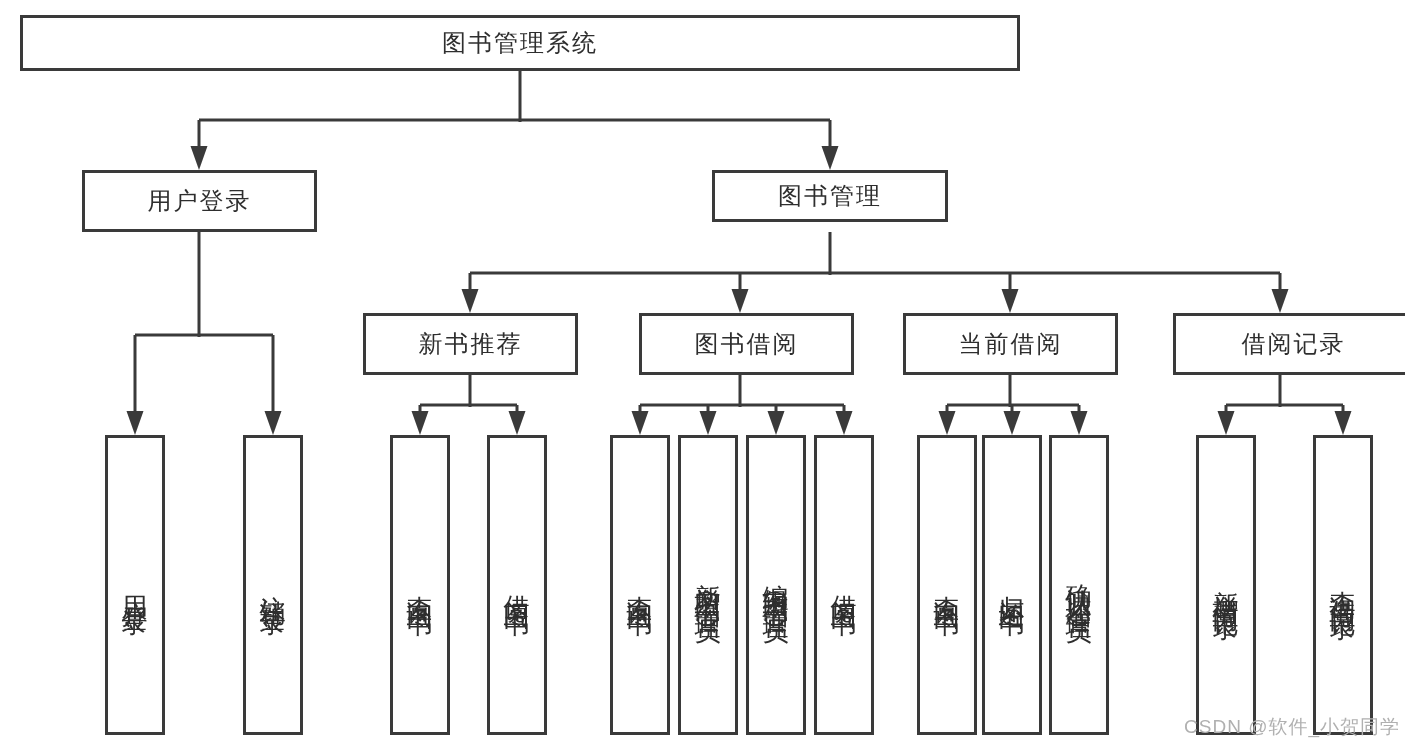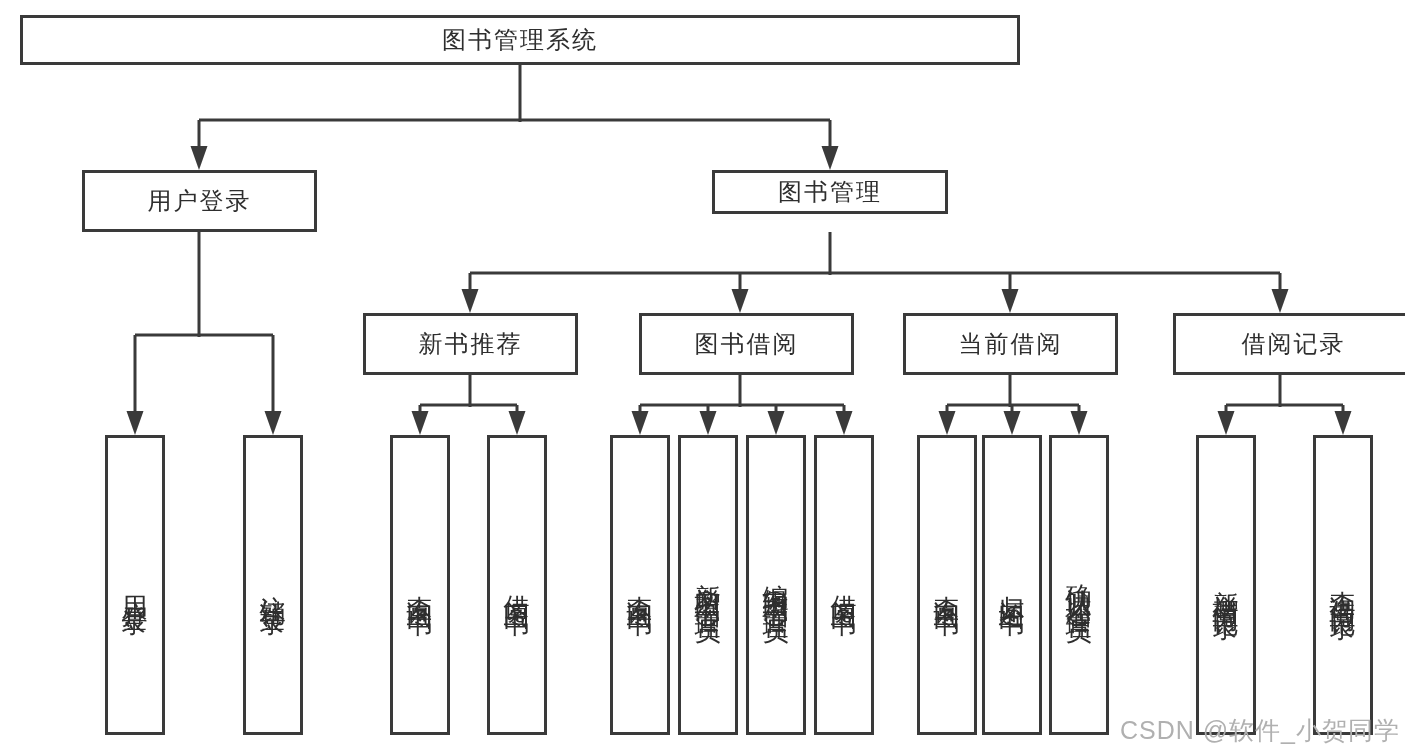--- a/index.html
+++ b/index.html
@@ -39,21 +39,21 @@
     text-orientation: mixed;
     font-size: 26px;
     letter-spacing: 5px;
     line-height: 1;
     white-space: nowrap;
   }
   .watermark {
     position: absolute;
     right: 5px;
     top: 714px;
-    font-size: 25px;
+    font-size: 19px;
     color: #b0b0b0;
     letter-spacing: 1px;
     z-index: 5;
     white-space: nowrap;
   }
 </style>
 </head>
 <body>
 
 <div class="stage">
@@ -83,28 +83,28 @@
       <polygon points="767.5,411 784.5,411 776,435"></polygon>
       <polygon points="835.5,411 852.5,411 844,435"></polygon>
       <polygon points="938.5,411 955.5,411 947,435"></polygon>
       <polygon points="1003.5,411 1020.5,411 1012,435"></polygon>
       <polygon points="1070.5,411 1087.5,411 1079,435"></polygon>
       <polygon points="1217.5,411 1234.5,411 1226,435"></polygon>
       <polygon points="1334.5,411 1351.5,411 1343,435"></polygon>
     </g>
   </svg>
 
-  <div class="node" style="left:20px; top:15px; width:1000px; height:50px;">
+  <div class="node" style="left:20px; top:15px; width:1000px; height:56px;">
     <span class="hlabel">图书管理系统</span>
   </div>
 
   <div class="node" style="left:82px; top:170px; width:235px; height:62px;">
     <span class="hlabel">用户登录</span>
   </div>
-  <div class="node" style="left:712px; top:170px; width:236px; height:44px;">
+  <div class="node" style="left:712px; top:170px; width:236px; height:52px;">
     <span class="hlabel">图书管理</span>
   </div>
 
   <div class="node" style="left:363px; top:313px; width:215px; height:62px;font-family:Liberation Serif, serif;">
     <span class="hlabel">新书推荐</span>
   </div>
   <div class="node" style="left:633px; top:313px; width:215px; height:62px;margin-left:6px;">
     <span class="hlabel">图书借阅</span>
   </div>
   <div class="node" style="left:903px; top:313px; width:215px; height:62px;">

